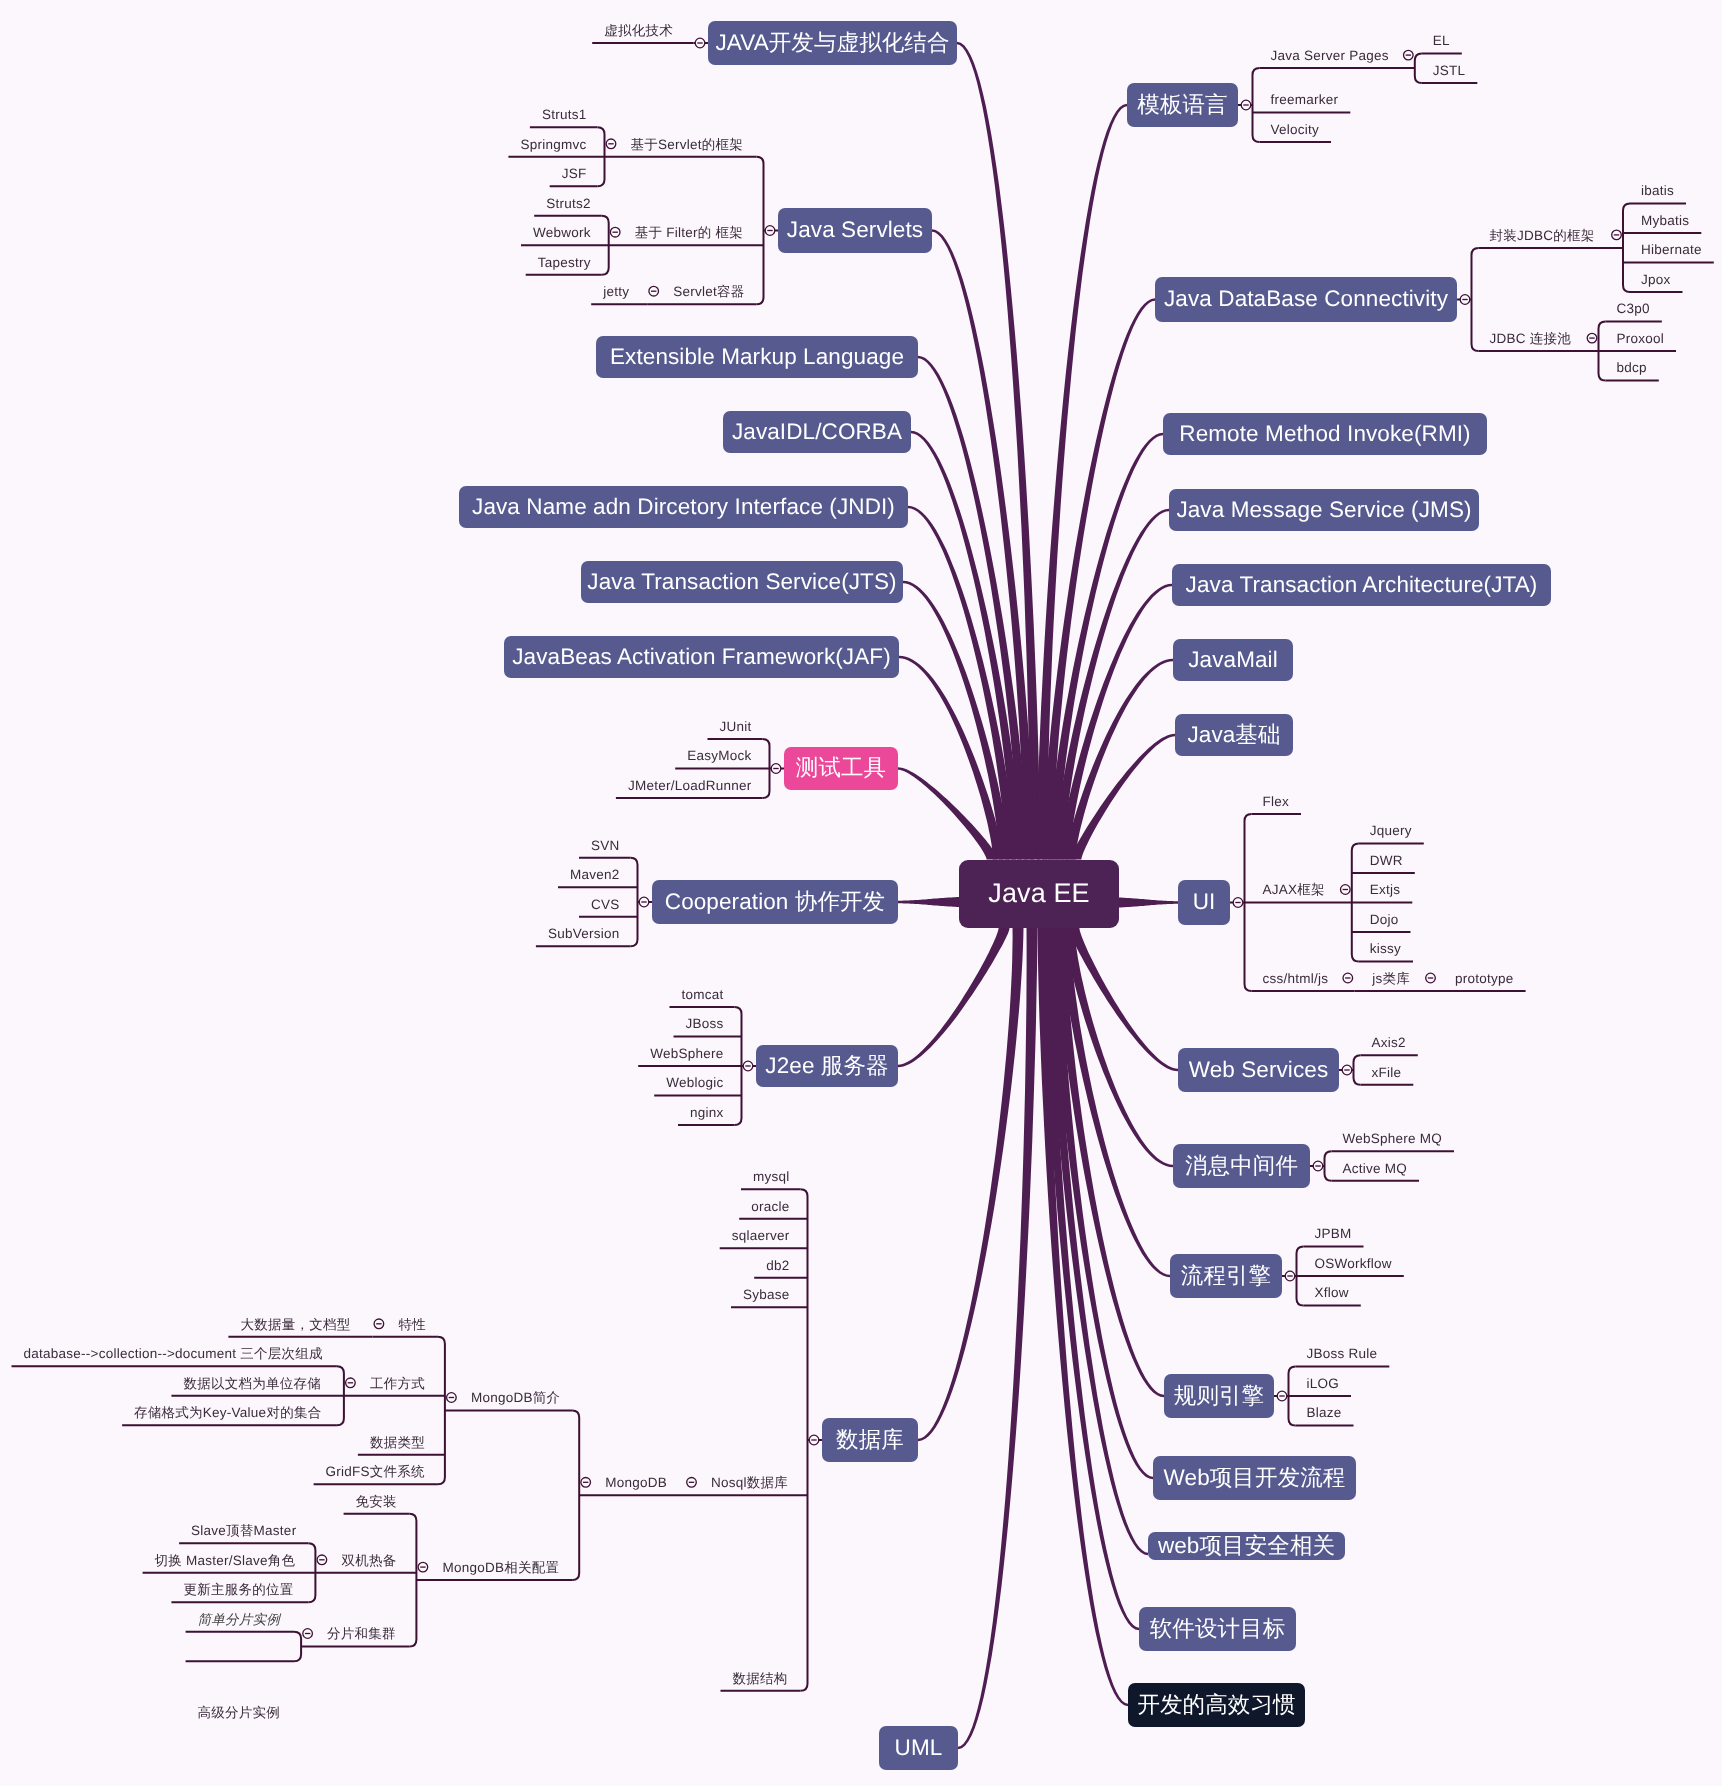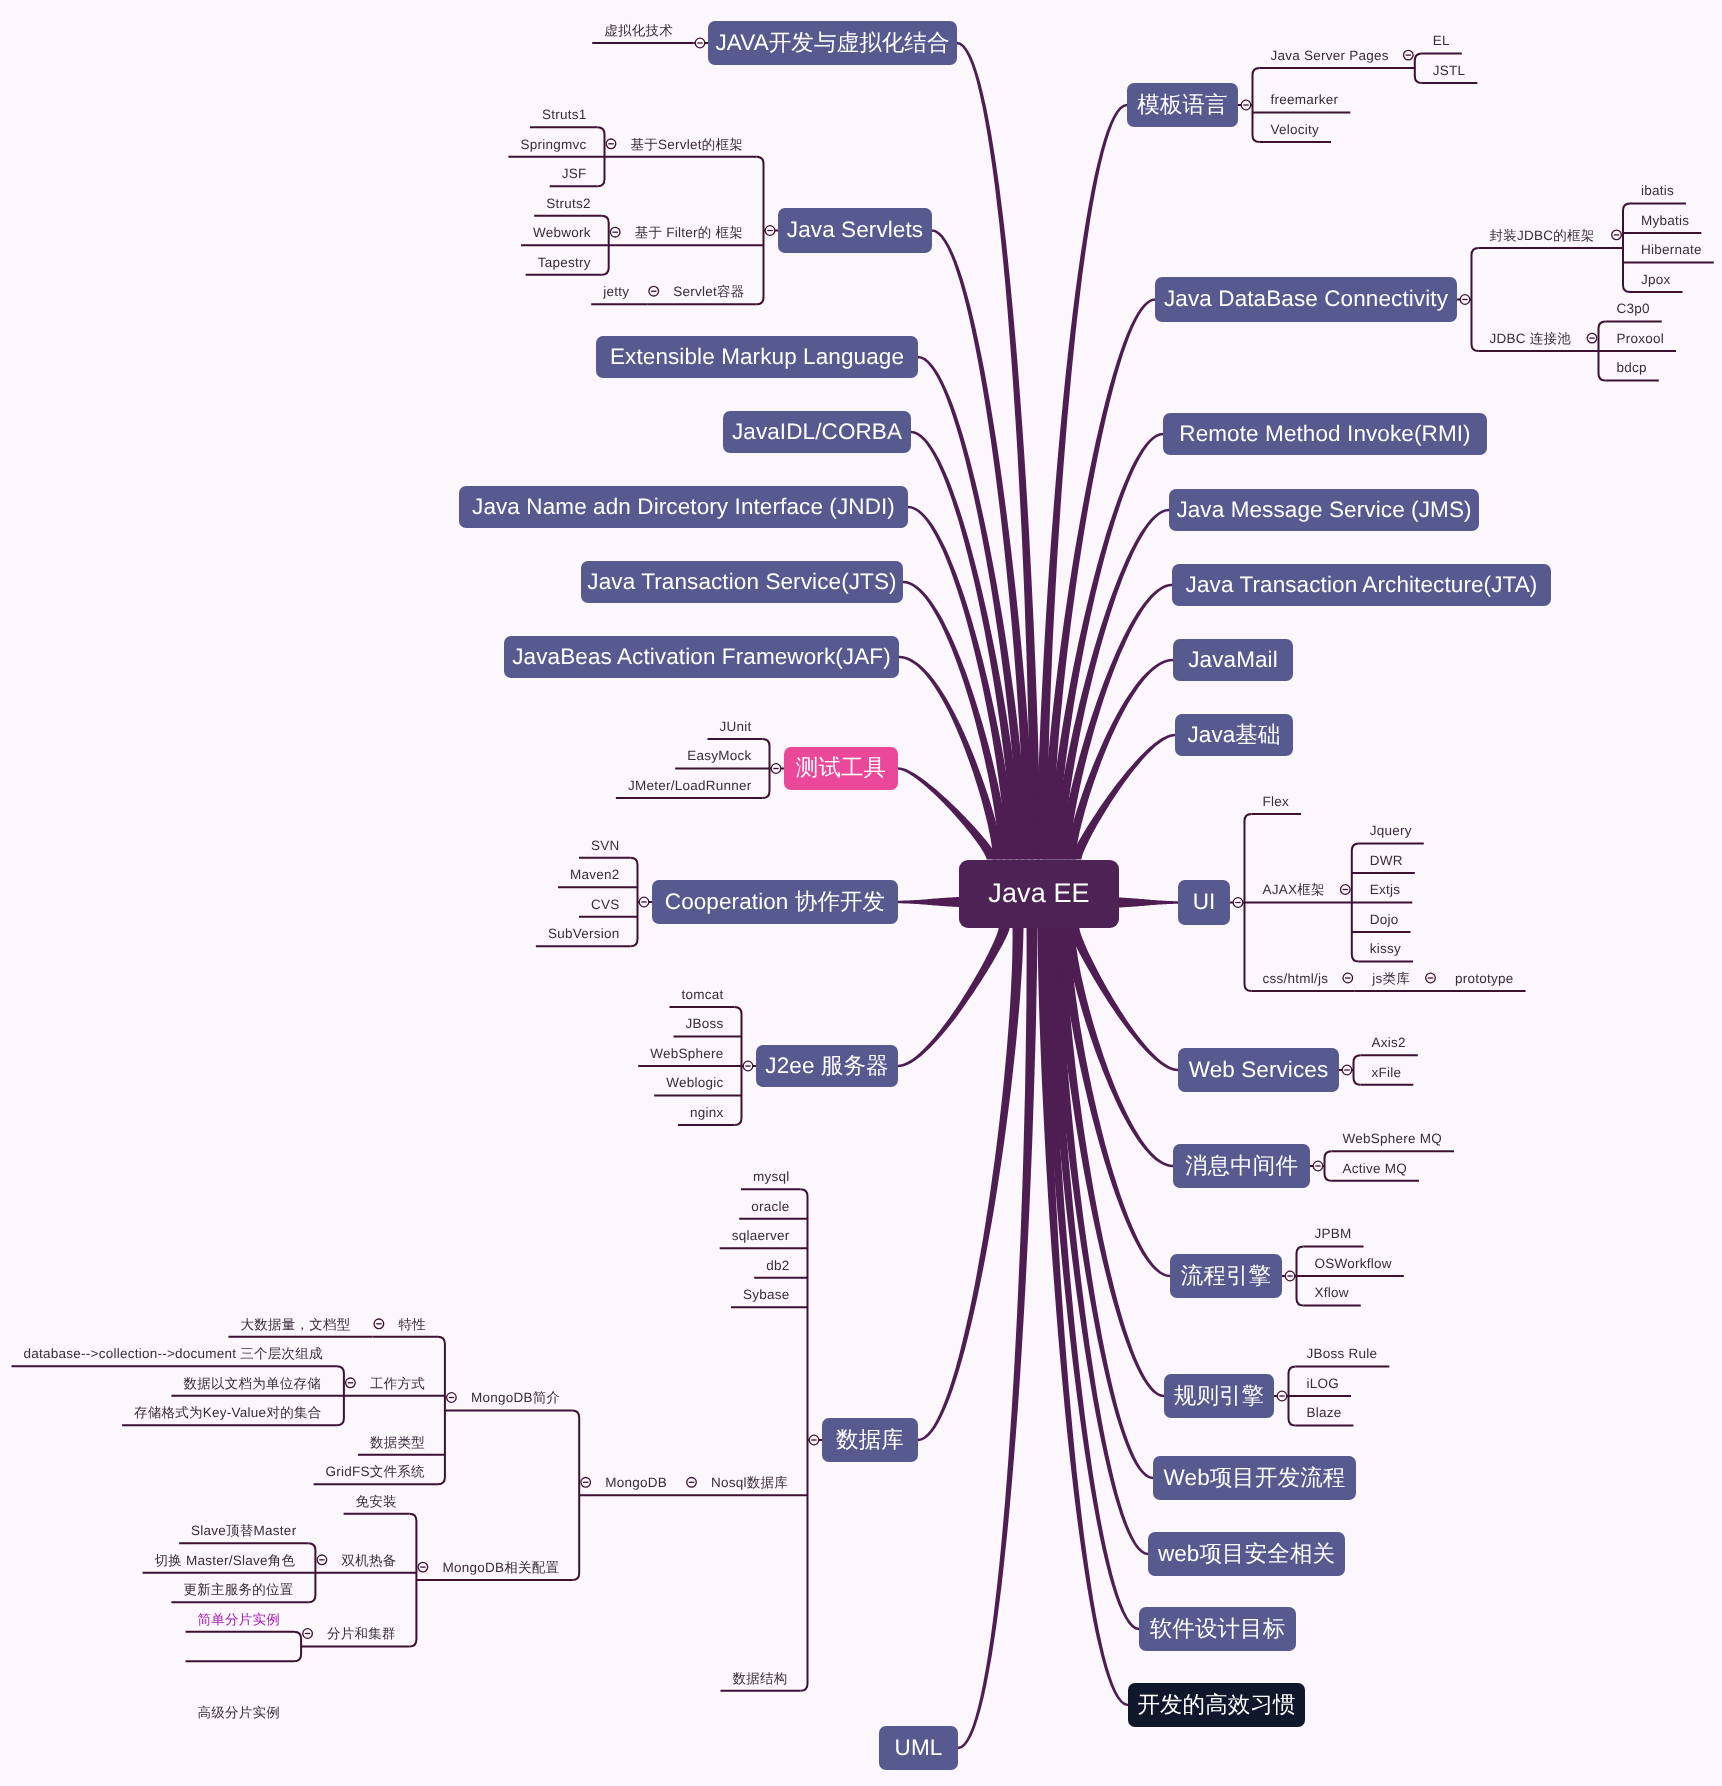--- a/index.html
+++ b/index.html
@@ -361,21 +361,21 @@
     </div>
     <div class="node" style="left: 1170px; top: 1254px; width: 112px; height: 44px; background: rgb(86, 90, 143); color: rgb(255, 255, 255);">
       <span>流程引擎</span>
     </div>
     <div class="node" style="left: 1164px; top: 1374px; width: 110px; height: 44px; background: rgb(86, 90, 143); color: rgb(255, 255, 255);">
       <span>规则引擎</span>
     </div>
     <div class="node" style="left: 1153px; top: 1456px; width: 203px; height: 44px; background: rgb(86, 90, 143); color: rgb(255, 255, 255);">
       <span>Web项目开发流程</span>
     </div>
-    <div class="node" style="left: 1148px; top: 1532px; width: 197px; height: 44px; background: rgb(86, 90, 143); color: rgb(255, 255, 255);">
+    <div class="node" style="left: 1148px; top: 1532px; width: 197px; height: 28px; background: rgb(86, 90, 143); color: rgb(255, 255, 255);">
       <span>web项目安全相关</span>
     </div>
     <div class="node" style="left: 1139px; top: 1607px; width: 157px; height: 44px; background: rgb(86, 90, 143); color: rgb(255, 255, 255);">
       <span>软件设计目标</span>
     </div>
     <div class="node" style="left: 1128px; top: 1683px; width: 177px; height: 44px; background: #0f172a; color: rgb(255, 255, 255);">
       <span>开发的高效习惯</span>
     </div>
     <div class="sub" style="left: 604.2px; top: 23.8px; color: rgb(58, 43, 59);">虚拟化技术</div>
     <div class="sub" style="left: 541.9px; top: 108px; color: rgb(58, 43, 59);">Struts1</div>
@@ -412,21 +412,21 @@
     <div class="sub" style="left: 134.1px; top: 1406px; color: rgb(58, 43, 59);">存储格式为Key-Value对的集合</div>
     <div class="sub" style="left: 369.9px; top: 1376.6px; color: rgb(58, 43, 59);">工作方式</div>
     <div class="sub" style="left: 369.9px; top: 1435.6px; color: rgb(58, 43, 59);">数据类型</div>
     <div class="sub" style="left: 325.6px; top: 1465px; color: rgb(58, 43, 59);">GridFS文件系统</div>
     <div class="sub" style="left: 470.9px; top: 1391.3px; color: rgb(58, 43, 59);">MongoDB简介</div>
     <div class="sub" style="left: 355.6px; top: 1494.6px; color: rgb(58, 43, 59);">免安装</div>
     <div class="sub" style="left: 191.1px; top: 1524px; color: rgb(58, 43, 59);">Slave顶替Master</div>
     <div class="sub" style="left: 154.6px; top: 1553.6px; color: rgb(58, 43, 59);">切换 Master/Slave角色</div>
     <div class="sub" style="left: 183.4px; top: 1583px; color: rgb(58, 43, 59);">更新主服务的位置</div>
     <div class="sub" style="left: 341.4px; top: 1553.6px; color: rgb(58, 43, 59);">双机热备</div>
-    <div class="sub" style="left: 197.6px; top: 1612.6px; color: #a21caf;">简单分片实例</div>
+    <div class="sub" style="left: 197.6px; top: 1612.6px; color: #404040; font-style: italic;">简单分片实例</div>
     <div class="sub" style="left: 197.6px; top: 1706px; color: rgb(58, 43, 59);">高级分片实例</div>
     <div class="sub" style="left: 327.1px; top: 1627.3px; color: rgb(58, 43, 59);">分片和集群</div>
     <div class="sub" style="left: 442.4px; top: 1560.9px; color: rgb(58, 43, 59);">MongoDB相关配置</div>
     <div class="sub" style="left: 605.2px; top: 1476.1px; color: rgb(58, 43, 59);">MongoDB</div>
     <div class="sub" style="left: 711px; top: 1476.1px; color: rgb(58, 43, 59);">Nosql数据库</div>
     <div class="sub" style="left: 732.5px; top: 1671.6px; color: rgb(58, 43, 59);">数据结构</div>
     <div class="sub" style="left: 1432.8px; top: 34.2px; color: rgb(58, 43, 59);">EL</div>
     <div class="sub" style="left: 1432.8px; top: 63.7px; color: rgb(58, 43, 59);">JSTL</div>
     <div class="sub" style="left: 1270.5px; top: 48.9px; color: rgb(58, 43, 59);">Java Server  Pages</div>
     <div class="sub" style="left: 1270.5px; top: 93.2px; color: rgb(58, 43, 59);">freemarker</div>

